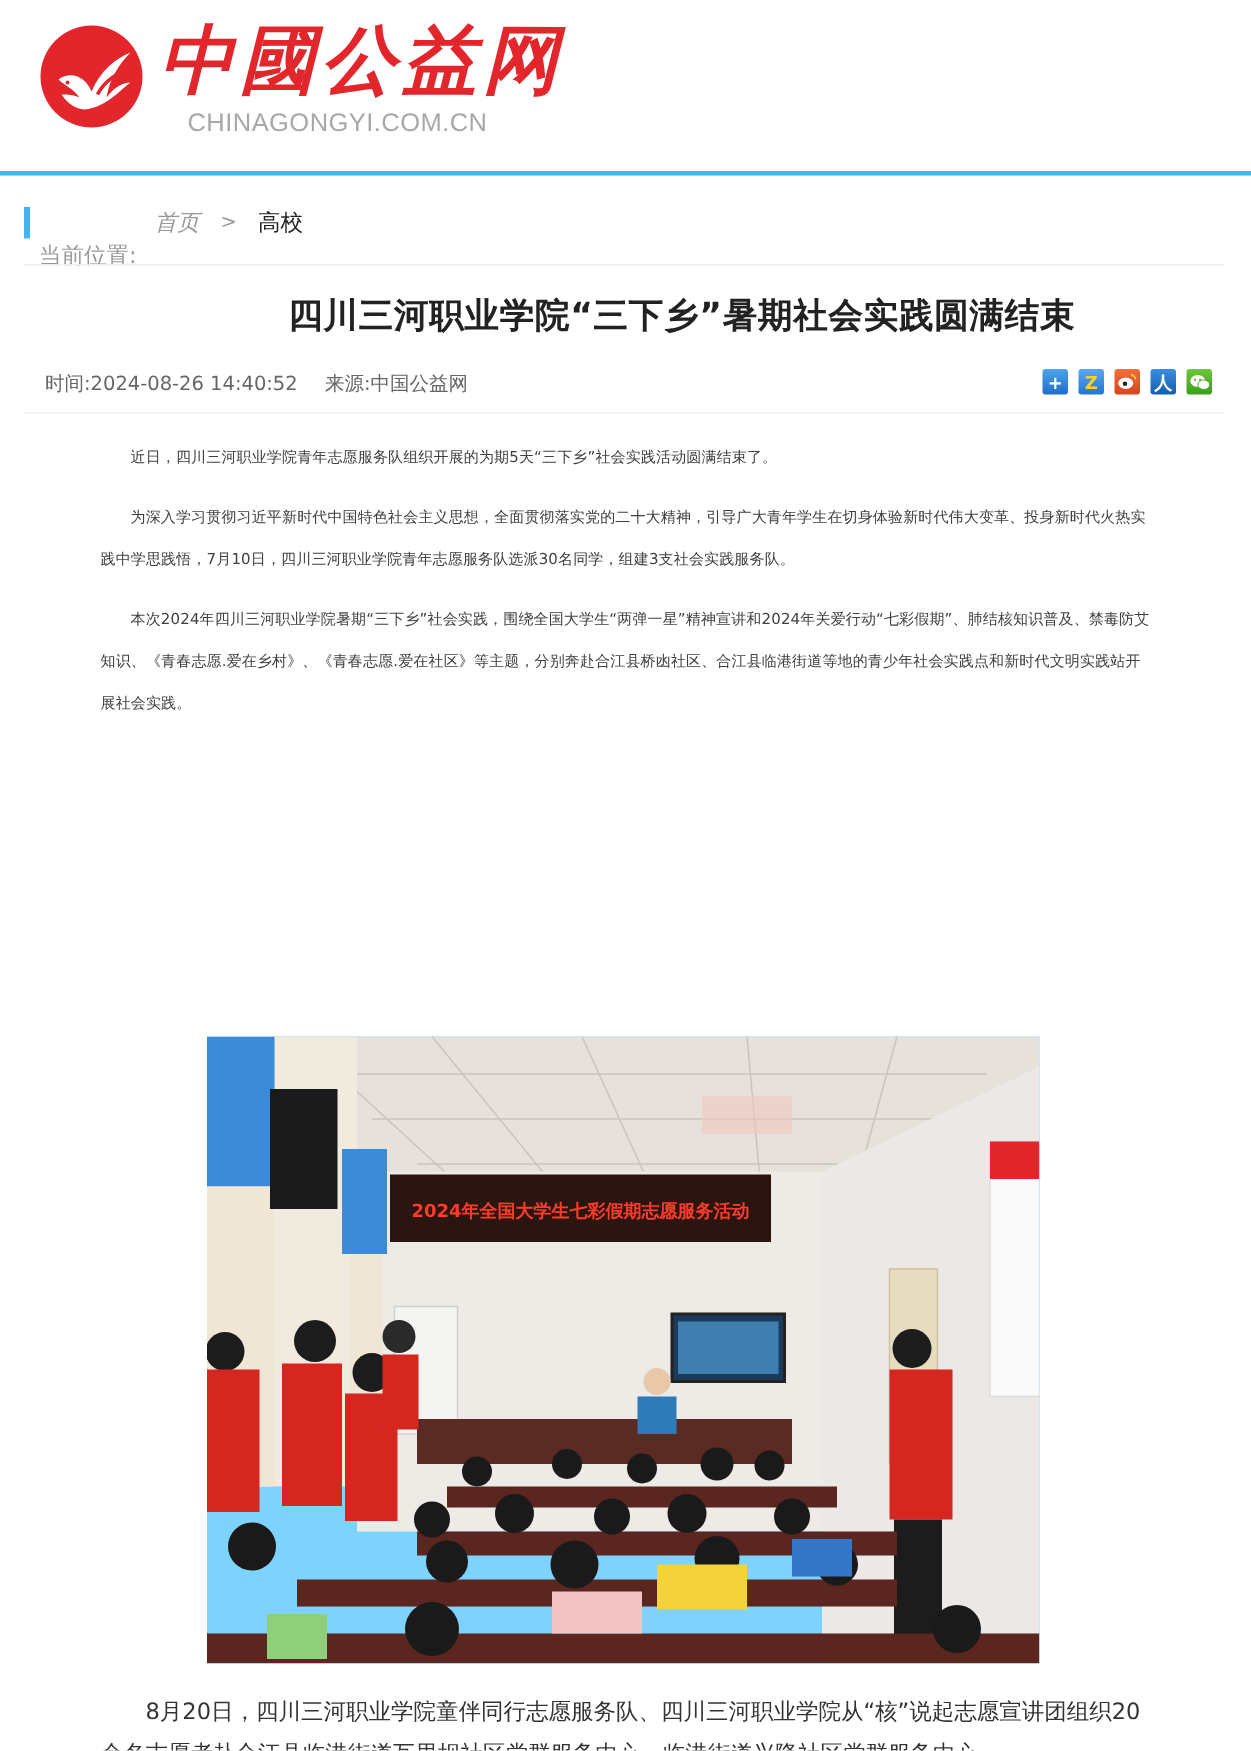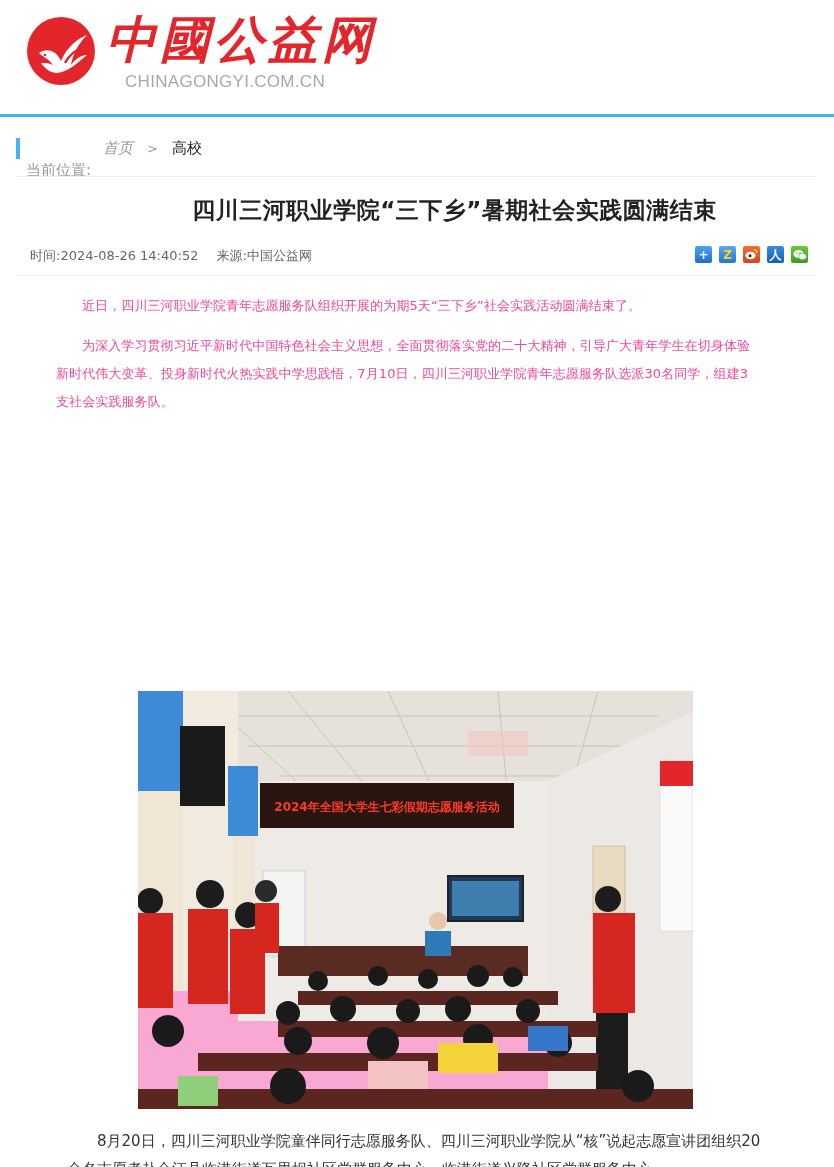--- a/index.html
+++ b/index.html
@@ -29,23 +29,23 @@
   .share { position: absolute; left: 695px; top: 246px; display: flex; gap: 7px; }
   .share-btn { width: 17px; height: 17px; border-radius: 2px; display: flex; align-items: center; justify-content: center; color: #fff; font-size: 12px; font-weight: bold; line-height: 1; cursor: pointer; }
   .s-plus { background: linear-gradient(#4fa3e8, #1f6fc9); }
   .s-qzone { background: linear-gradient(#5aa8ef, #2476cf); color: #ffd21e; }
   .s-weibo { background: linear-gradient(#f26f3c, #d9451b); }
   .s-renren { background: linear-gradient(#3b8ddd, #135fb3); }
   .s-wechat { background: linear-gradient(#6cc83b, #3a9e1a); }
   .divider2 { position: absolute; left: 16px; top: 275px; width: 800px; height: 1px; background: #efefef; }
 
   
-  .content { position: absolute; left: 56px; top: 292px; width: 700px; font-size: 13px; color: #ec4899; line-height: 28px; }
+  .content { position: absolute; left: 67px; top: 292px; width: 700px; font-size: 10px; color: #404040; line-height: 28px; }
   .content p { text-indent: 2em; margin-bottom: 12px; letter-spacing: 0.1px; }
-  .photo { position: absolute; left: 138px; top: 691px; width: 555px; height: 418px; overflow: hidden; background: #f9a8d4; }
+  .photo { position: absolute; left: 138px; top: 691px; width: 555px; height: 418px; overflow: hidden; background: #7dd3fc; }
   .p4 { position: absolute; left: 67px; top: 1127px; width: 700px; font-size: 15px; color: #333; line-height: 28px; text-indent: 2em; }
 </style>
 </head>
 <body>
 
 <div class="header">
   <div class="logo-mark">
     <svg width="68" height="68" viewBox="0 0 68 68">
       <path d="M12 36 C20 30, 30 34, 34 44 C40 30, 50 22, 60 18 C52 26, 46 36, 44 48 C50 40, 56 38, 60 38 C52 44, 44 54, 30 56 C24 56, 18 52, 14 46 C18 46, 22 46, 26 48 C22 42, 16 40, 12 36 Z" fill="#ffffff"></path>
       <path d="M38 46 C42 38, 50 32, 58 30" stroke="#e3262b" stroke-width="2.5" fill="none"></path>
@@ -91,20 +91,21 @@
         <circle cx="3.8" cy="4.2" r="0.7" fill="#3a9e1a"></circle>
         <circle cx="7" cy="4.2" r="0.7" fill="#3a9e1a"></circle>
       </svg>
   </div>
 </div>
 <div class="divider2"></div>
 
 <div class="content">
   <p>近日，四川三河职业学院青年志愿服务队组织开展的为期5天“三下乡”社会实践活动圆满结束了。</p>
   <p>为深入学习贯彻习近平新时代中国特色社会主义思想，全面贯彻落实党的二十大精神，引导广大青年学生在切身体验新时代伟大变革、投身新时代火热实践中学思践悟，7月10日，四川三河职业学院青年志愿服务队选派30名同学，组建3支社会实践服务队。</p>
+  <p>本次2024年四川三河职业学院暑期“三下乡”社会实践，围绕全国大学生“两弹一星”精神宣讲和2024年关爱行动“七彩假期”、肺结核知识普及、禁毒防艾知识、《青春志愿.爱在乡村》、《青春志愿.爱在社区》等主题，分别奔赴合江县桥凼社区、合江县临港街道等地的青少年社会实践点和新时代文明实践站开展社会实践。</p>
 </div>
 
 <div class="photo" title="志愿者在社区活动室为儿童开展公益课">
   <svg width="555" height="418" viewBox="0 0 555 418">
 
     <rect x="0" y="0" width="555" height="110" fill="#e6e1da"></rect>
     <g stroke="#c9c3bb" stroke-width="1">
       <line x1="60" y1="0" x2="180" y2="110"></line>
         <line x1="150" y1="0" x2="240" y2="110"></line>
         <line x1="250" y1="0" x2="300" y2="110"></line>

